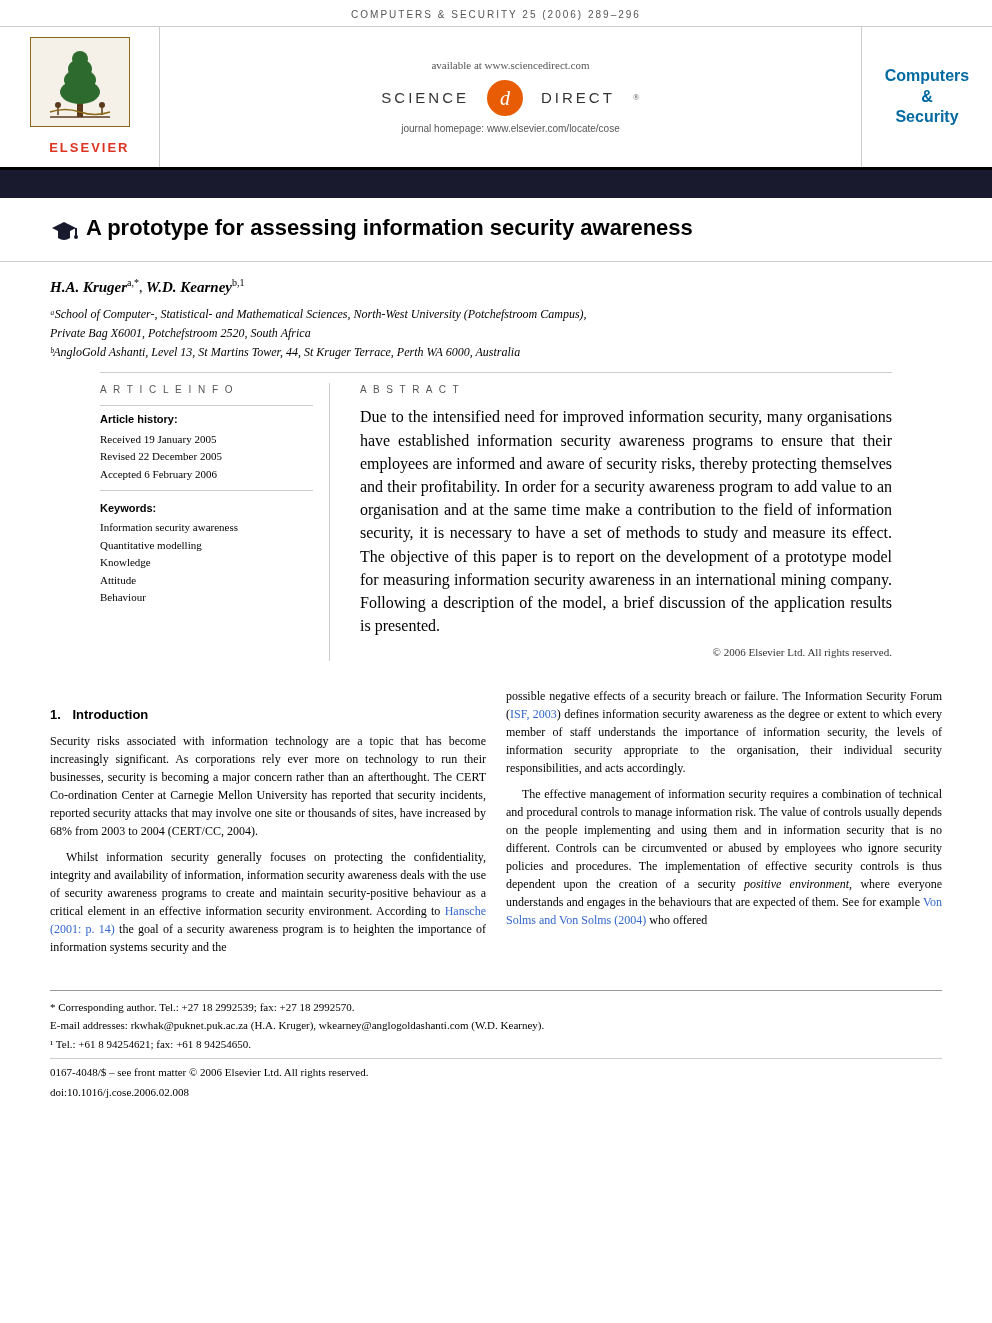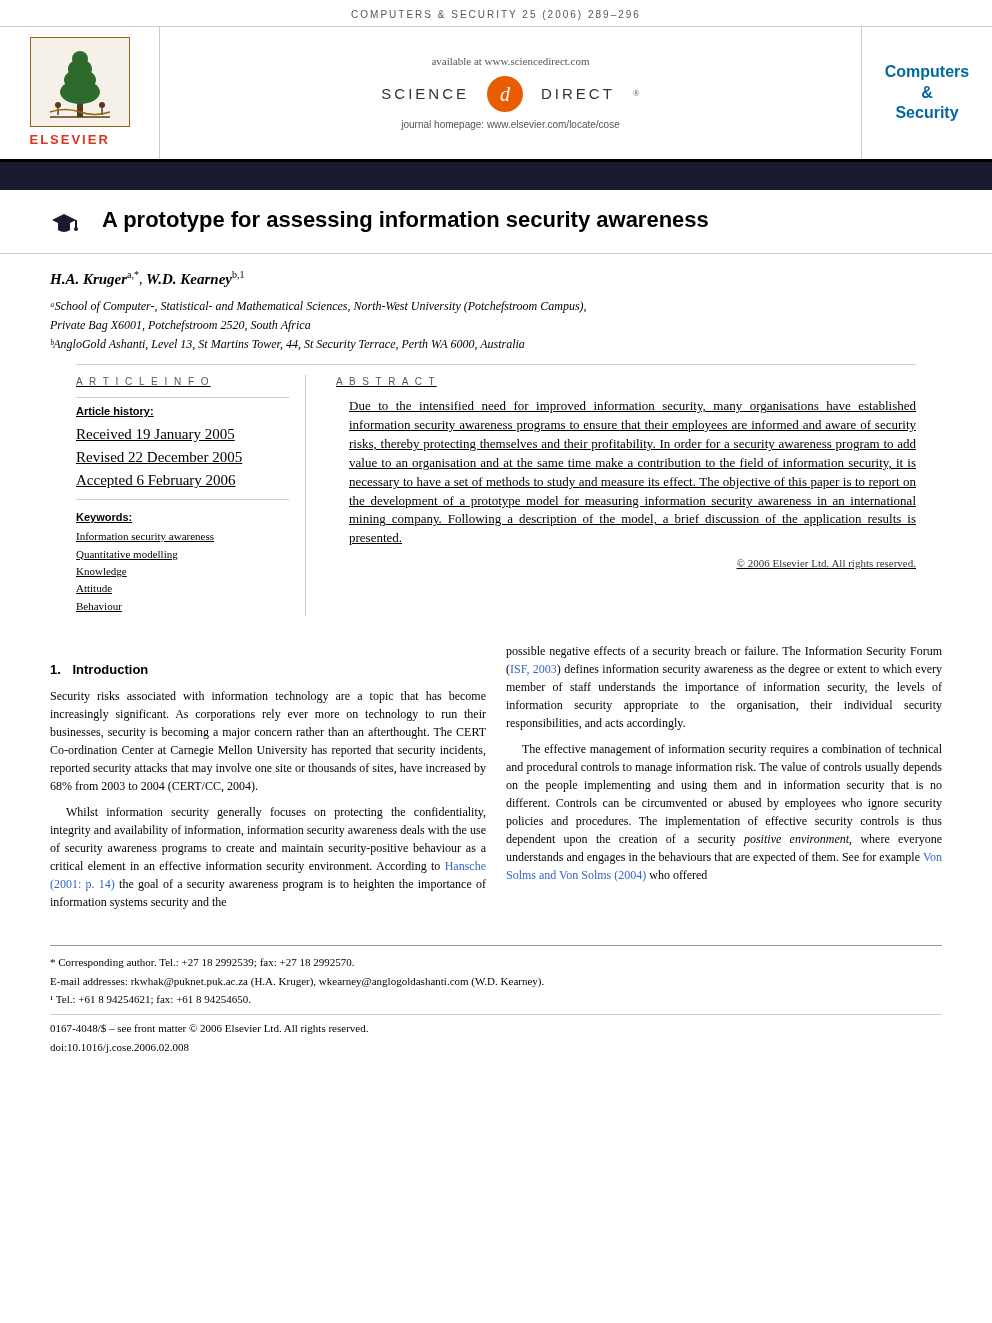--- a/index.html
+++ b/index.html
@@ -39,21 +39,22 @@
       display: flex;
       align-items: center;
       justify-content: center;
       border-right: 1px solid #ccc;
       padding: 10px;
     }
 
     .elsevier-logo {
       display: flex;
       flex-direction: column;
-      align-items: flex-start;
+      align-items: flex-end;
+      gap: 8px;
     }
 
     .elsevier-tree {
       width: 100px;
       height: 90px;
     }
 
     .elsevier-label {
       font-size: 13px;
       font-weight: bold;
@@ -159,21 +160,21 @@
 
     
     .article-title-section {
       padding: 16px 50px 10px 50px;
       border-bottom: 1px solid #ccc;
     }
 
     .article-title-row {
       display: flex;
       align-items: flex-start;
-      gap: 24px;
+      gap: 8px;
     }
 
     .graduation-icon {
       margin-top: 4px;
       flex-shrink: 0;
     }
 
     .article-main-title {
       font-size: 22px;
       font-weight: bold;
@@ -241,42 +242,41 @@
     }
 
     .article-history-label {
       font-size: 11px;
       font-weight: bold;
       margin-bottom: 4px;
       font-family: Arial, sans-serif;
     }
 
     .history-item {
-      font-size: 15px;
+      font-size: 11px;
       margin-bottom: 2px;
     }
 
     .keywords-label {
       font-size: 11px;
       font-weight: bold;
       margin-top: 10px;
       margin-bottom: 4px;
       font-family: Arial, sans-serif;
     }
 
     .keyword-item {
       font-size: 11px;
       margin-bottom: 2px;
     }
 
     .abstract-text {
-      font-size: 13px;
+      font-size: 16px;
       line-height: 1.45;
       text-align: justify;
-      margin-left: 13px;
     }
 
     .copyright-line {
       font-size: 11px;
       text-align: right;
       margin-top: 8px;
       color: #333;
     }
 
     
@@ -419,24 +419,24 @@
   </div>
 </div>
 
 <div class="authors-section">
   <div class="authors-line">
     <span class="author-name">H.A. Kruger</span><span class="author-sup">a,*</span>,
     <span class="author-name">W.D. Kearney</span><span class="author-sup">b,1</span>
   </div>
   <div class="affiliation">ᵃSchool of Computer-, Statistical- and Mathematical Sciences, North-West University (Potchefstroom Campus),</div>
   <div class="affiliation">Private Bag X6001, Potchefstroom 2520, South Africa</div>
-  <div class="affiliation">ᵇAngloGold Ashanti, Level 13, St Martins Tower, 44, St Security Terrace, Perth WA 6000, Australia</div>
-</div>
-
-<div style="padding: 0 26px; text-decoration: underline;">
+  <div class="affiliation">ᵇAngloGold Ashanti, Level 13, St Martins Tower, 44, St Kruger Terrace, Perth WA 6000, Australia</div>
+</div>
+
+<div style="padding: 0 50px;">
   <div class="two-col-section">
 
     <div class="left-col">
       <div class="section-header-small">A R T I C L E   I N F O</div>
       <hr class="section-divider">
       <div class="article-history-label">Article history:</div>
       <div class="history-item">Received 19 January 2005</div>
       <div class="history-item">Revised 22 December 2005</div>
       <div class="history-item">Accepted 6 February 2006</div>
       <hr class="section-divider" style="margin-top:8px;">

